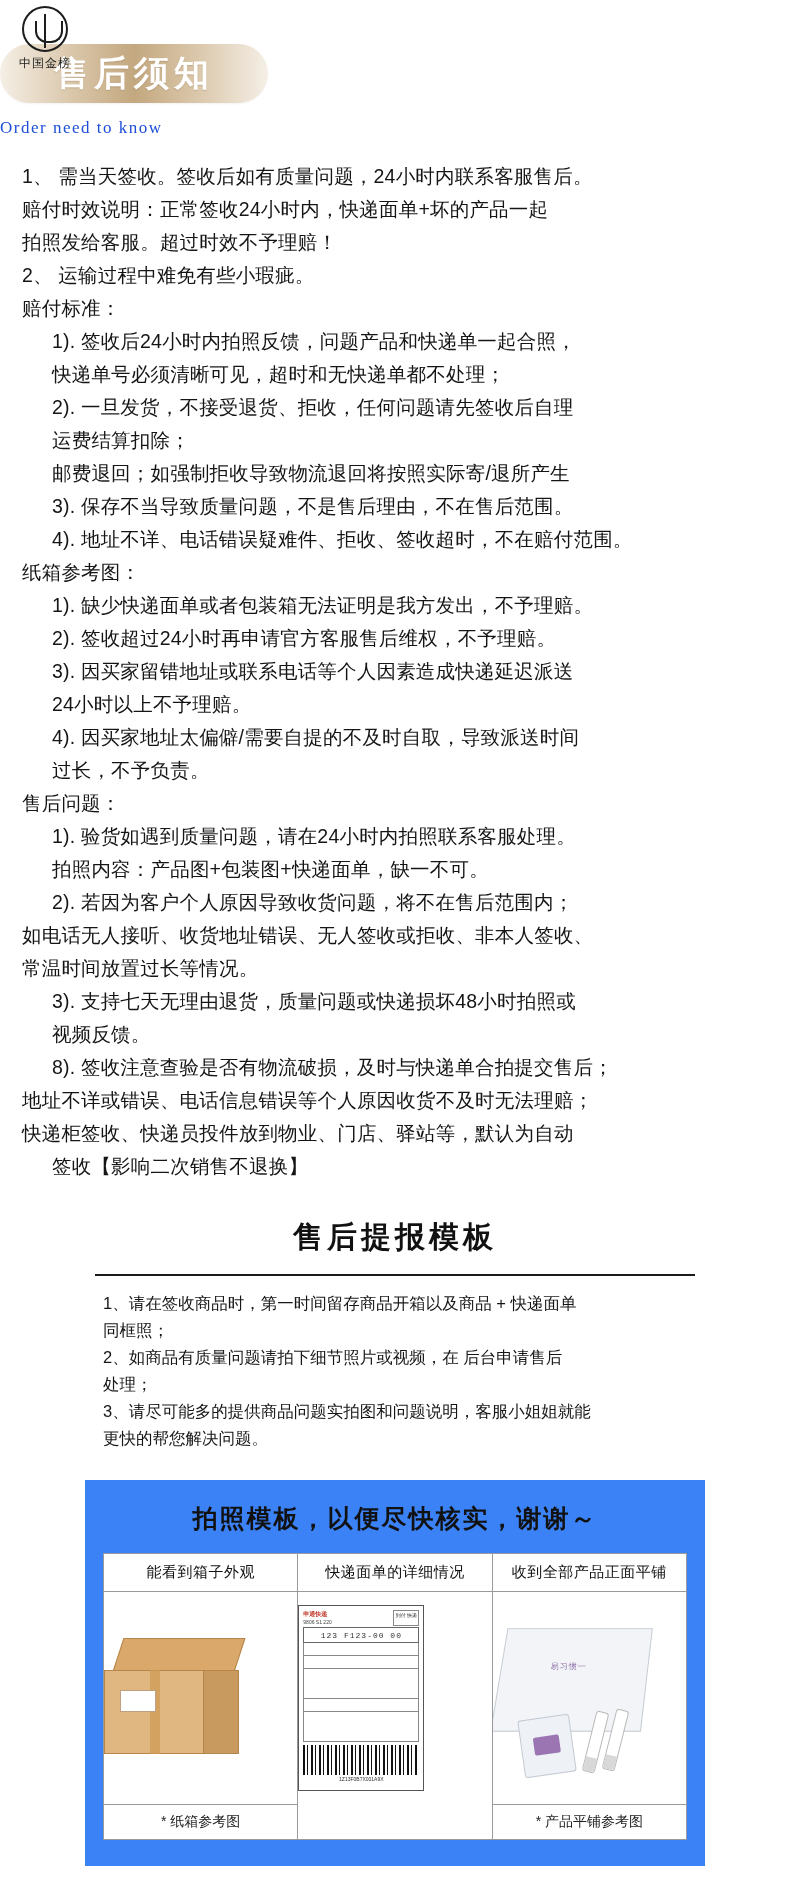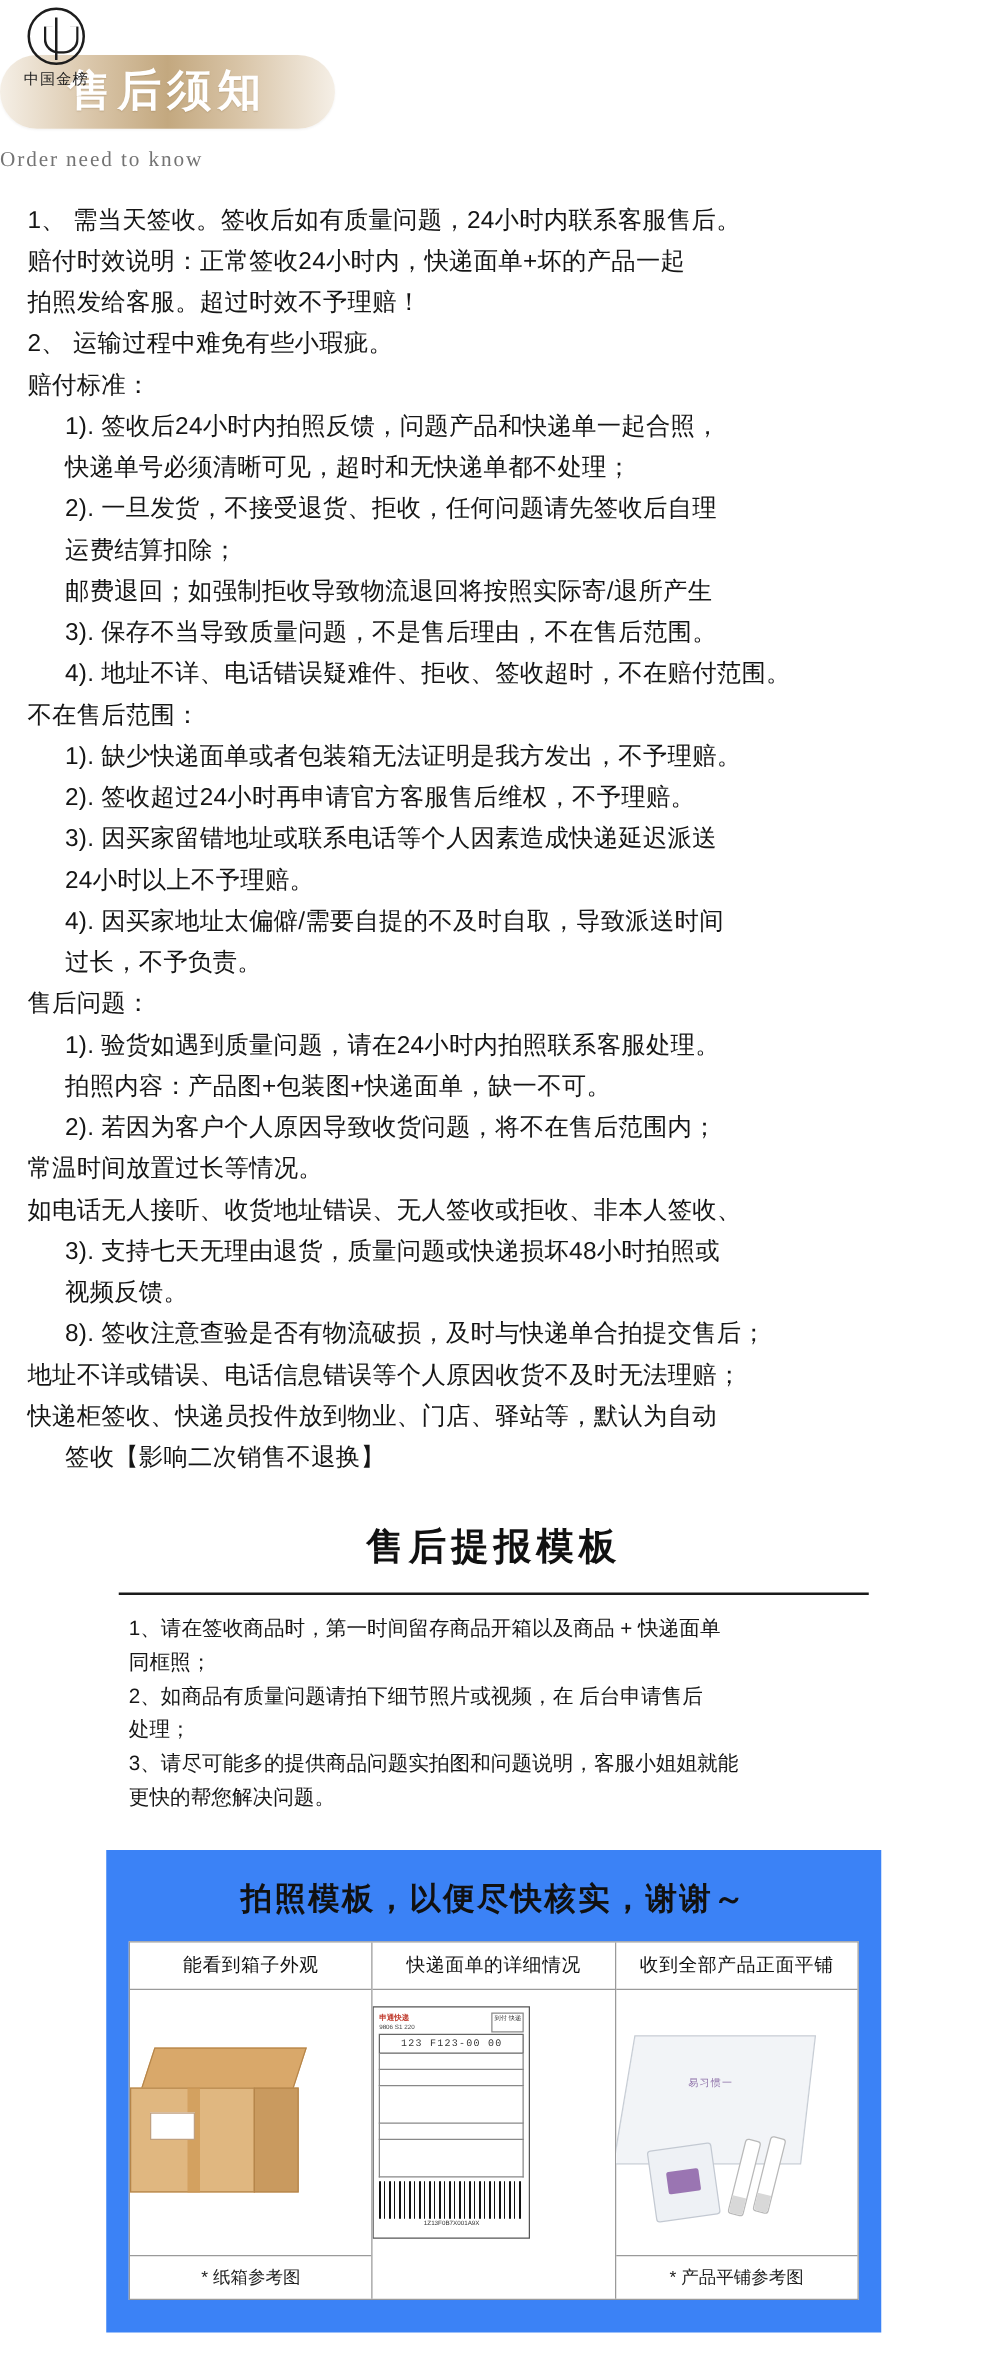--- a/index.html
+++ b/index.html
@@ -82,21 +82,21 @@
     font-weight: bold;
     letter-spacing: 5px;
     color: #ffffff;
     text-shadow: 0 1px 1px rgba(150,120,80,0.35);
     line-height: 1;
   }
   .title-en {
     margin-top: 15px;
     font-size: 17px;
     letter-spacing: 1.5px;
-    color: #737373;
+    color: #1d4ed8;
     font-family: "Liberation Serif", serif;
   }
 
   
   .content {
     margin: 22px 0 0 0;
     padding: 0 26px 0 22px;
     font-size: 19.5px;
     line-height: 33px;
     color: #151515;
@@ -287,33 +287,33 @@
     <p class="lvl0">拍照发给客服。超过时效不予理赔！</p>
     <p class="lvl0">2、 运输过程中难免有些小瑕疵。</p>
     <p class="lvl0">赔付标准：</p>
     <p class="lvl1">1). 签收后24小时内拍照反馈，问题产品和快递单一起合照，</p>
     <p class="lvl1">快递单号必须清晰可见，超时和无快递单都不处理；</p>
     <p class="lvl1">2). 一旦发货，不接受退货、拒收，任何问题请先签收后自理</p>
     <p class="lvl1">运费结算扣除；</p>
     <p class="lvl1">邮费退回；如强制拒收导致物流退回将按照实际寄/退所产生</p>
     <p class="lvl1">3). 保存不当导致质量问题，不是售后理由，不在售后范围。</p>
     <p class="lvl1">4). 地址不详、电话错误疑难件、拒收、签收超时，不在赔付范围。</p>
-    <p class="lvl0">不在售后范围：</p>
+    <p class="lvl0">纸箱参考图：</p>
     <p class="lvl1">1). 缺少快递面单或者包装箱无法证明是我方发出，不予理赔。</p>
     <p class="lvl1">2). 签收超过24小时再申请官方客服售后维权，不予理赔。</p>
     <p class="lvl1">3). 因买家留错地址或联系电话等个人因素造成快递延迟派送</p>
     <p class="lvl1-cont">24小时以上不予理赔。</p>
     <p class="lvl1">4). 因买家地址太偏僻/需要自提的不及时自取，导致派送时间</p>
     <p class="lvl1-cont">过长，不予负责。</p>
     <p class="lvl0">售后问题：</p>
     <p class="lvl1">1). 验货如遇到质量问题，请在24小时内拍照联系客服处理。</p>
     <p class="lvl1">拍照内容：产品图+包装图+快递面单，缺一不可。</p>
     <p class="lvl1">2). 若因为客户个人原因导致收货问题，将不在售后范围内；</p>
+    <p class="lvl0">如电话无人接听、收货地址错误、无人签收或拒收、非本人签收、</p>
     <p class="lvl0">常温时间放置过长等情况。</p>
-    <p class="lvl0">如电话无人接听、收货地址错误、无人签收或拒收、非本人签收、</p>
     <p class="lvl1">3). 支持七天无理由退货，质量问题或快递损坏48小时拍照或</p>
     <p class="lvl1-cont">视频反馈。</p>
     <p class="lvl1">8). 签收注意查验是否有物流破损，及时与快递单合拍提交售后；</p>
     <p class="lvl0">地址不详或错误、电话信息错误等个人原因收货不及时无法理赔；</p>
     <p class="lvl0">快递柜签收、快递员投件放到物业、门店、驿站等，默认为自动</p>
     <p class="lvl1-cont">签收【影响二次销售不退换】</p>
   </div>
 
   <div class="tpl-title">售后提报模板</div>
   <div class="tpl-rule"></div>

